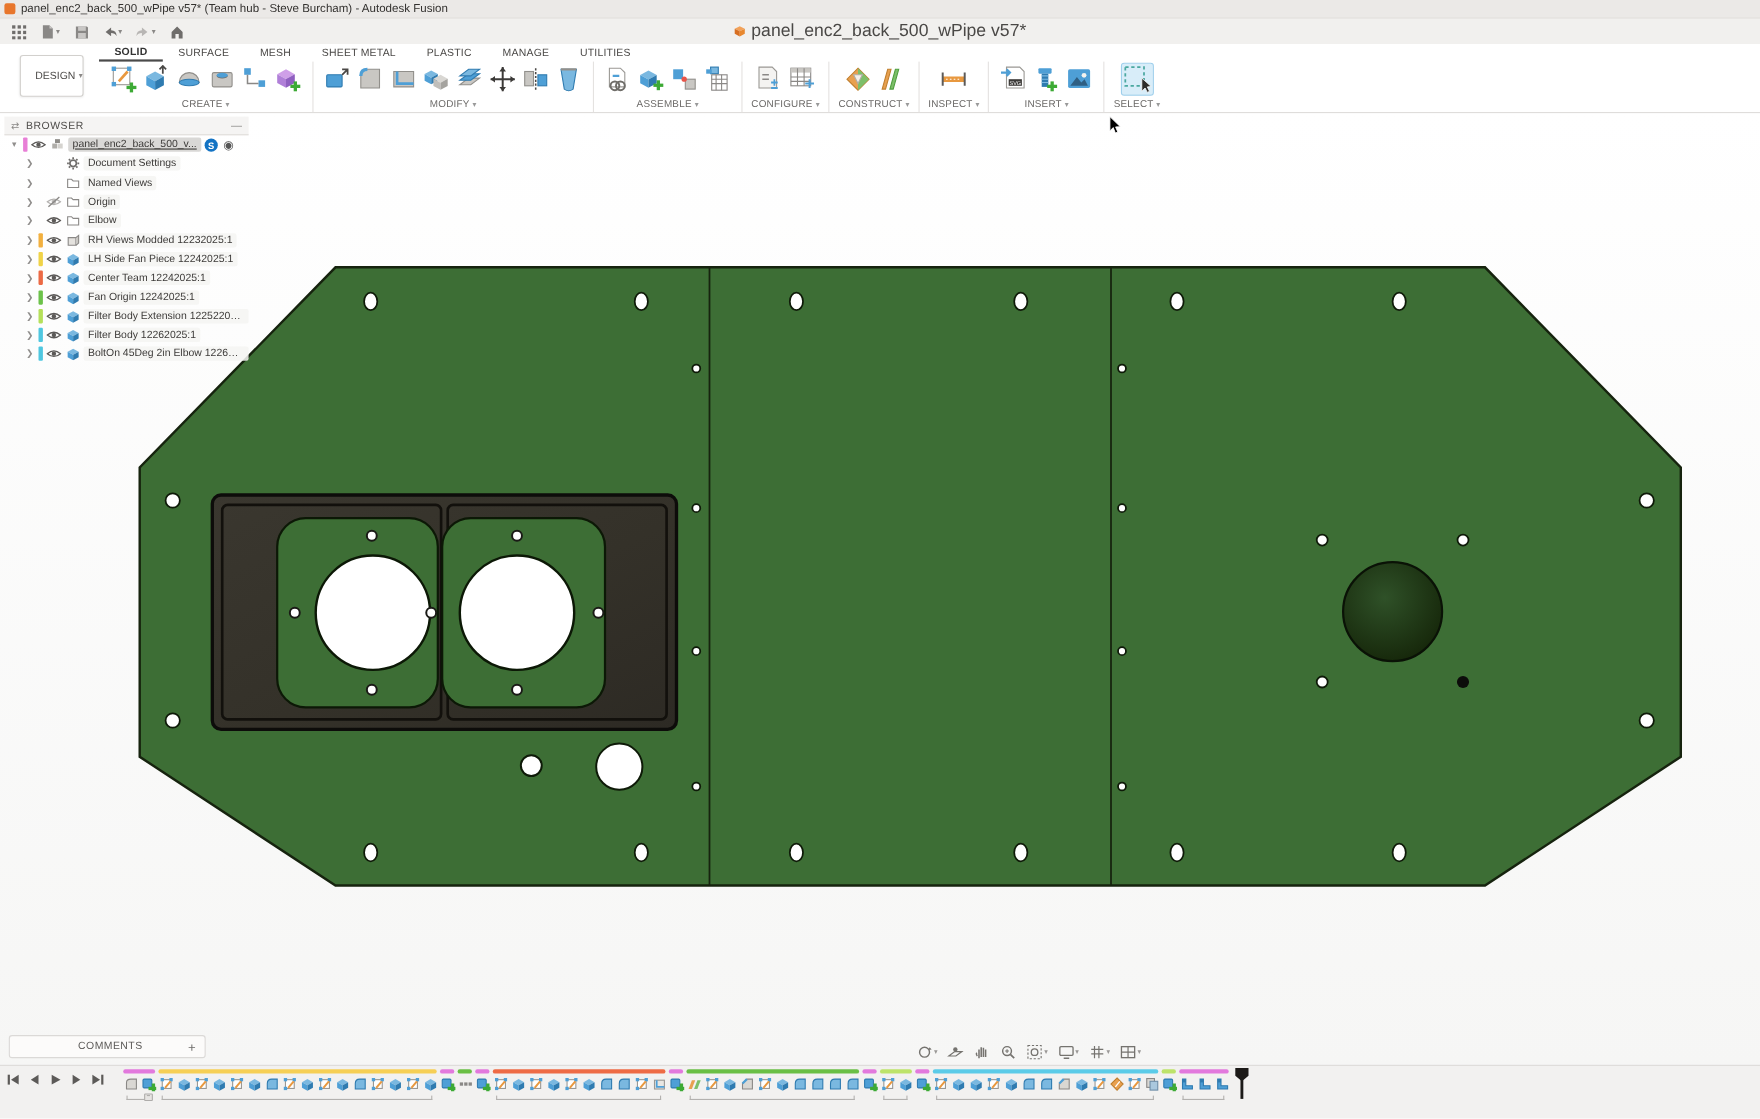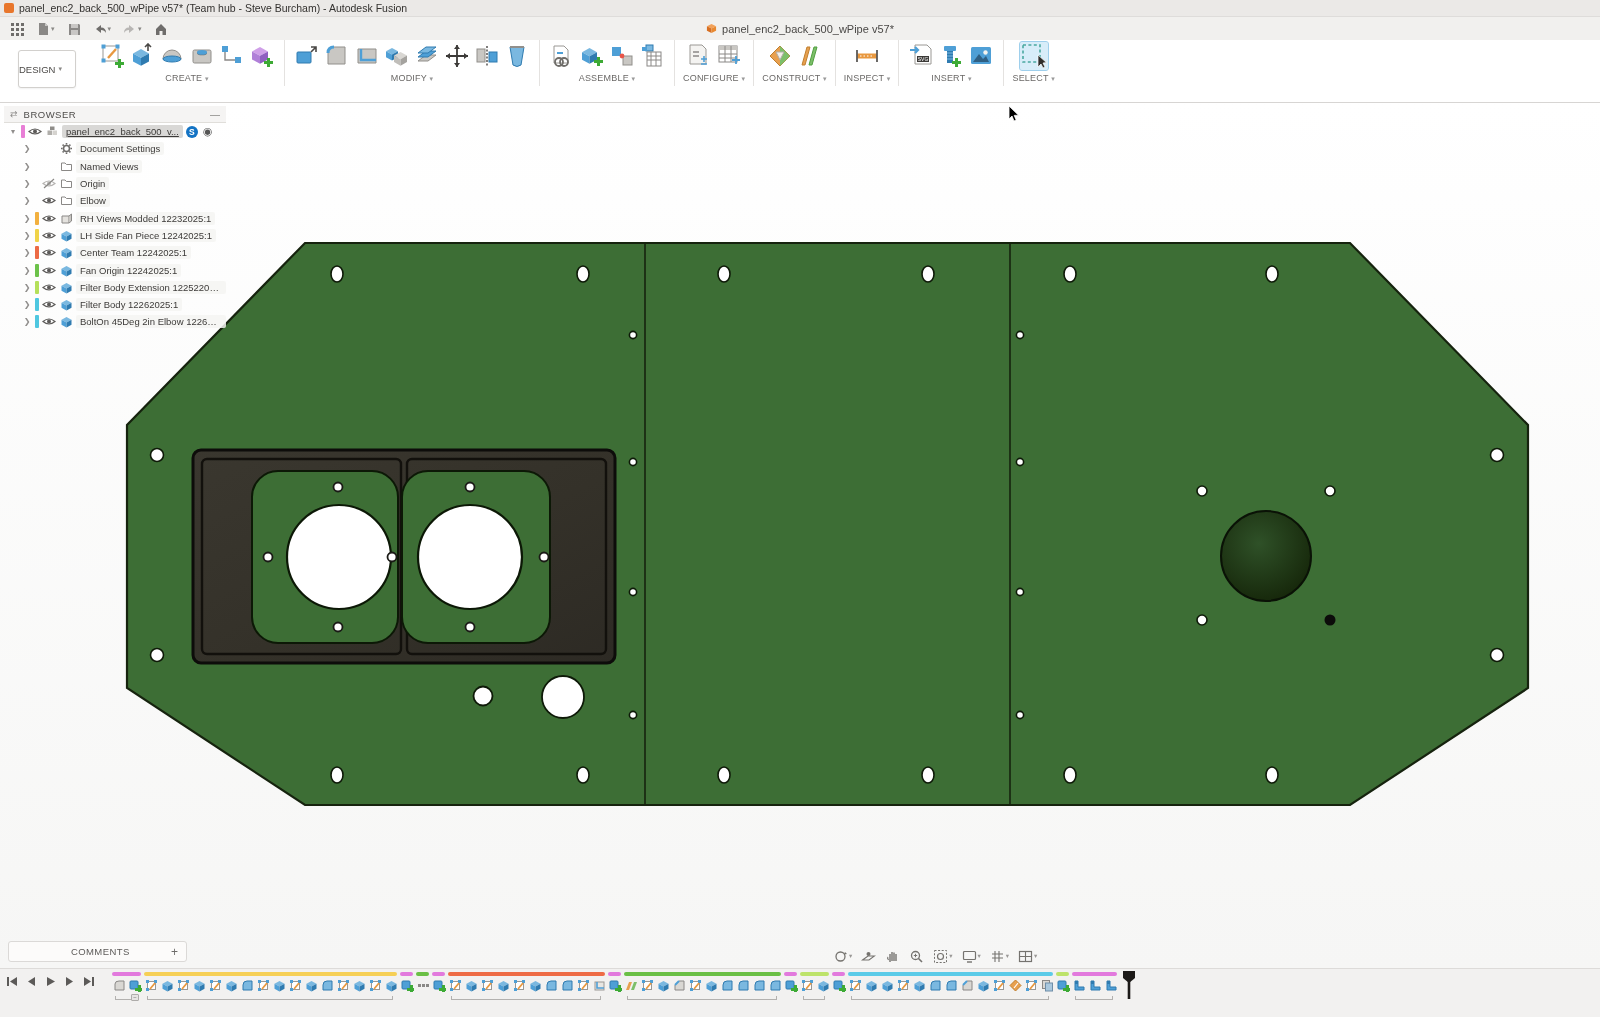--- a/index.html
+++ b/index.html
@@ -14,27 +14,27 @@
 
   .qat { height:23px; background:#f1f0ee; display:flex; align-items:center;
     position:relative; padding-left:6px; }
   .qat .qat-items { display:flex; align-items:center; gap:4px; }
   .qat-btn { display:flex; align-items:center; gap:1px; padding:2px 4px; border-radius:2px; }
   .qat-btn svg { display:block; }
   .qat .caret { font-size:7px; color:#8a8886; }
   .doc-tab { position:absolute; left:0; right:0; top:0; bottom:0;
     display:flex; align-items:center; justify-content:center; gap:5px; pointer-events:none; }
   .doc-tab .cube { width:11px; height:11px; }
-  .doc-tab .doc-name { font-size:11px; color:#4a4846; pointer-events:auto; }
+  .doc-tab .doc-name { font-size:16px; color:#4a4846; pointer-events:auto; }
 
   
   .ribbon { height:63px; background:#fff; border-bottom:1px solid #d7d5d3; position:relative; }
   .design-btn { position:absolute; left:18px; top:10px; width:58px; height:38px;
     background:#fff; border:1px solid #d2d0cd; border-radius:3px;
-    display:flex; align-items:center; justify-content:flex-start; gap:3px;
+    display:flex; align-items:center; justify-content:flex-end; gap:3px;
     font-size:9.5px; color:#4c4a48; box-shadow:0 1px 2px rgba(0,0,0,.06); }
   .design-btn .caret { font-size:7px; color:#8a8886; }
   .ribbon-right { position:absolute; left:90px; top:0; right:0; bottom:0; }
   .tabstrip { height:16px; display:flex; align-items:center; gap:0; }
   .rtab { font-size:9.5px; color:#4b4947; padding:2px 14px 1px; letter-spacing:.2px; }
   .rtab.active { font-weight:bold; color:#333; border-bottom:2px solid #4a4a4a; }
   .groups { display:flex; height:46px; }
   .rgroup { display:flex; flex-direction:column; align-items:center;
     padding:0 8px; border-right:1px solid #e4e2e0; }
   .rgroup:last-child { border-right:none; }
@@ -161,20 +161,29 @@
     <span class="doc-name">panel_enc2_back_500_wPipe v57*</span>
   </div>
 </div>
 
 <div class="ribbon">
   <div class="design-btn">
     <span>DESIGN</span>
     <span class="caret">▾</span>
   </div>
   <div class="ribbon-right">
+    <div class="tabstrip" id="tabstrip">
+        <span class="rtab active">SOLID</span>
+        <span class="rtab">SURFACE</span>
+        <span class="rtab">MESH</span>
+        <span class="rtab">SHEET METAL</span>
+        <span class="rtab">PLASTIC</span>
+        <span class="rtab">MANAGE</span>
+        <span class="rtab">UTILITIES</span>
+      </div>
     <div class="groups" id="ribbon-groups">
         <div class="rgroup">
           <div class="tools">
             <div class="tool">
               <svg width="26" height="26" viewBox="0 0 26 26">
                 <rect x="4" y="3" width="15" height="15" fill="#fff" stroke="#9a9894"></rect>
                 <rect x="2.5" y="1.5" width="4" height="4" fill="#4e9fd6"></rect>
                 <rect x="16.5" y="1.5" width="4" height="4" fill="#4e9fd6"></rect>
                 <rect x="2.5" y="15.5" width="4" height="4" fill="#4e9fd6"></rect>
                 <path d="M17 6 L9 15" stroke="#e8983f" stroke-width="2.4"></path>

